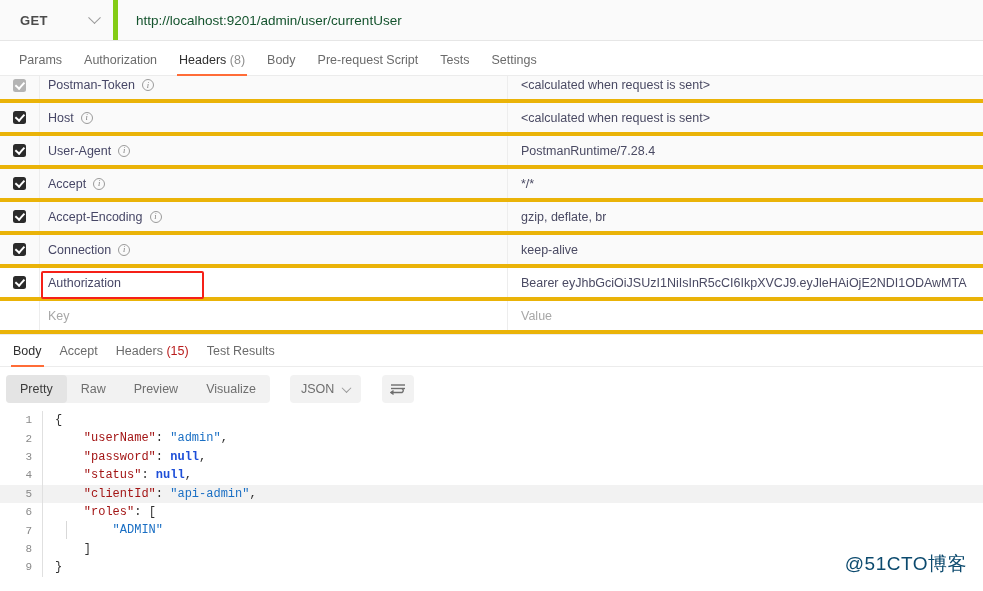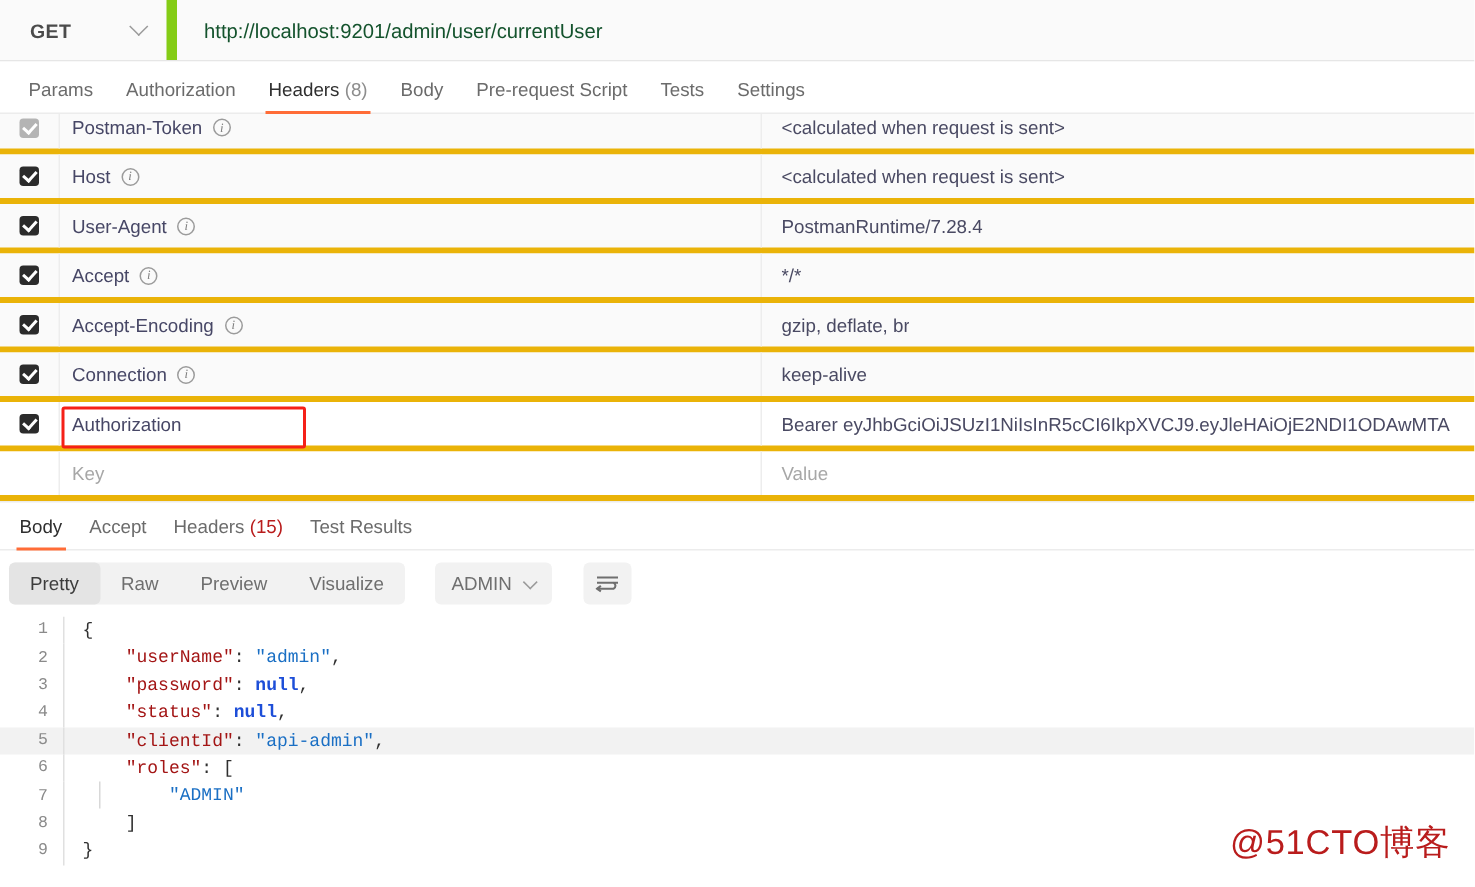--- a/index.html
+++ b/index.html
@@ -24,21 +24,21 @@
     border-bottom: 1px solid #e6e6e6;
     background: #fafafa;
   }
   .method-box {
     width: 118px;
     display: flex;
     align-items: center;
     justify-content: space-between;
     padding: 0 14px 0 20px;
     background: #fafafa;
-    border-right: 7px solid #84cc16;
+    border-right: 5px solid #84cc16;
   }
   .method-label {
     font-size: 13px;
     font-weight: bold;
     color: #4b4b4b;
     letter-spacing: .3px;
   }
   .chev {
     width: 9px; height: 9px;
     border-right: 1.4px solid #9a9a9a;
@@ -309,22 +309,22 @@
     top: 0; bottom: 0;
     width: 1px;
     background: #d8d8d8;
   }
 
   
   .wm {
     position: absolute;
     right: 16px;
     bottom: 14px;
-    font-size: 23px;
-    color: #b91c1c;
+    font-size: 19px;
+    color: #0c4a6e;
     letter-spacing: .5px;
     user-select: none;
   }
 </style>
 </head>
 <body>
 
 <div class="app">
 
   <div class="urlbar">
@@ -465,21 +465,21 @@
     </div>
 
   <div class="viewbar">
     <div class="seg" id="seg">
         <div class="segbtn active">Pretty</div>
         <div class="segbtn">Raw</div>
         <div class="segbtn">Preview</div>
         <div class="segbtn">Visualize</div>
       </div>
     <div class="jsonsel">
-      <span class="lbl">ADMIN</span>
+      <span class="lbl">JSON</span>
       <span class="chev-sm"></span>
     </div>
     <div class="iconbtn">
       <svg width="16" height="14" viewBox="0 0 16 14">
         <line x1="1" y1="3" x2="15" y2="3" stroke="#6f6f6f" stroke-width="1.4"></line>
         <line x1="1" y1="6.5" x2="15" y2="6.5" stroke="#6f6f6f" stroke-width="1.4"></line>
         <path d="M1 10.5 H12 a2.2 2.2 0 0 0 0 -4" fill="none" stroke="#6f6f6f" stroke-width="1.4"></path>
         <path d="M3.6 8.6 L1 10.5 L3.6 12.3" fill="none" stroke="#6f6f6f" stroke-width="1.4"></path>
       </svg>
     </div>

